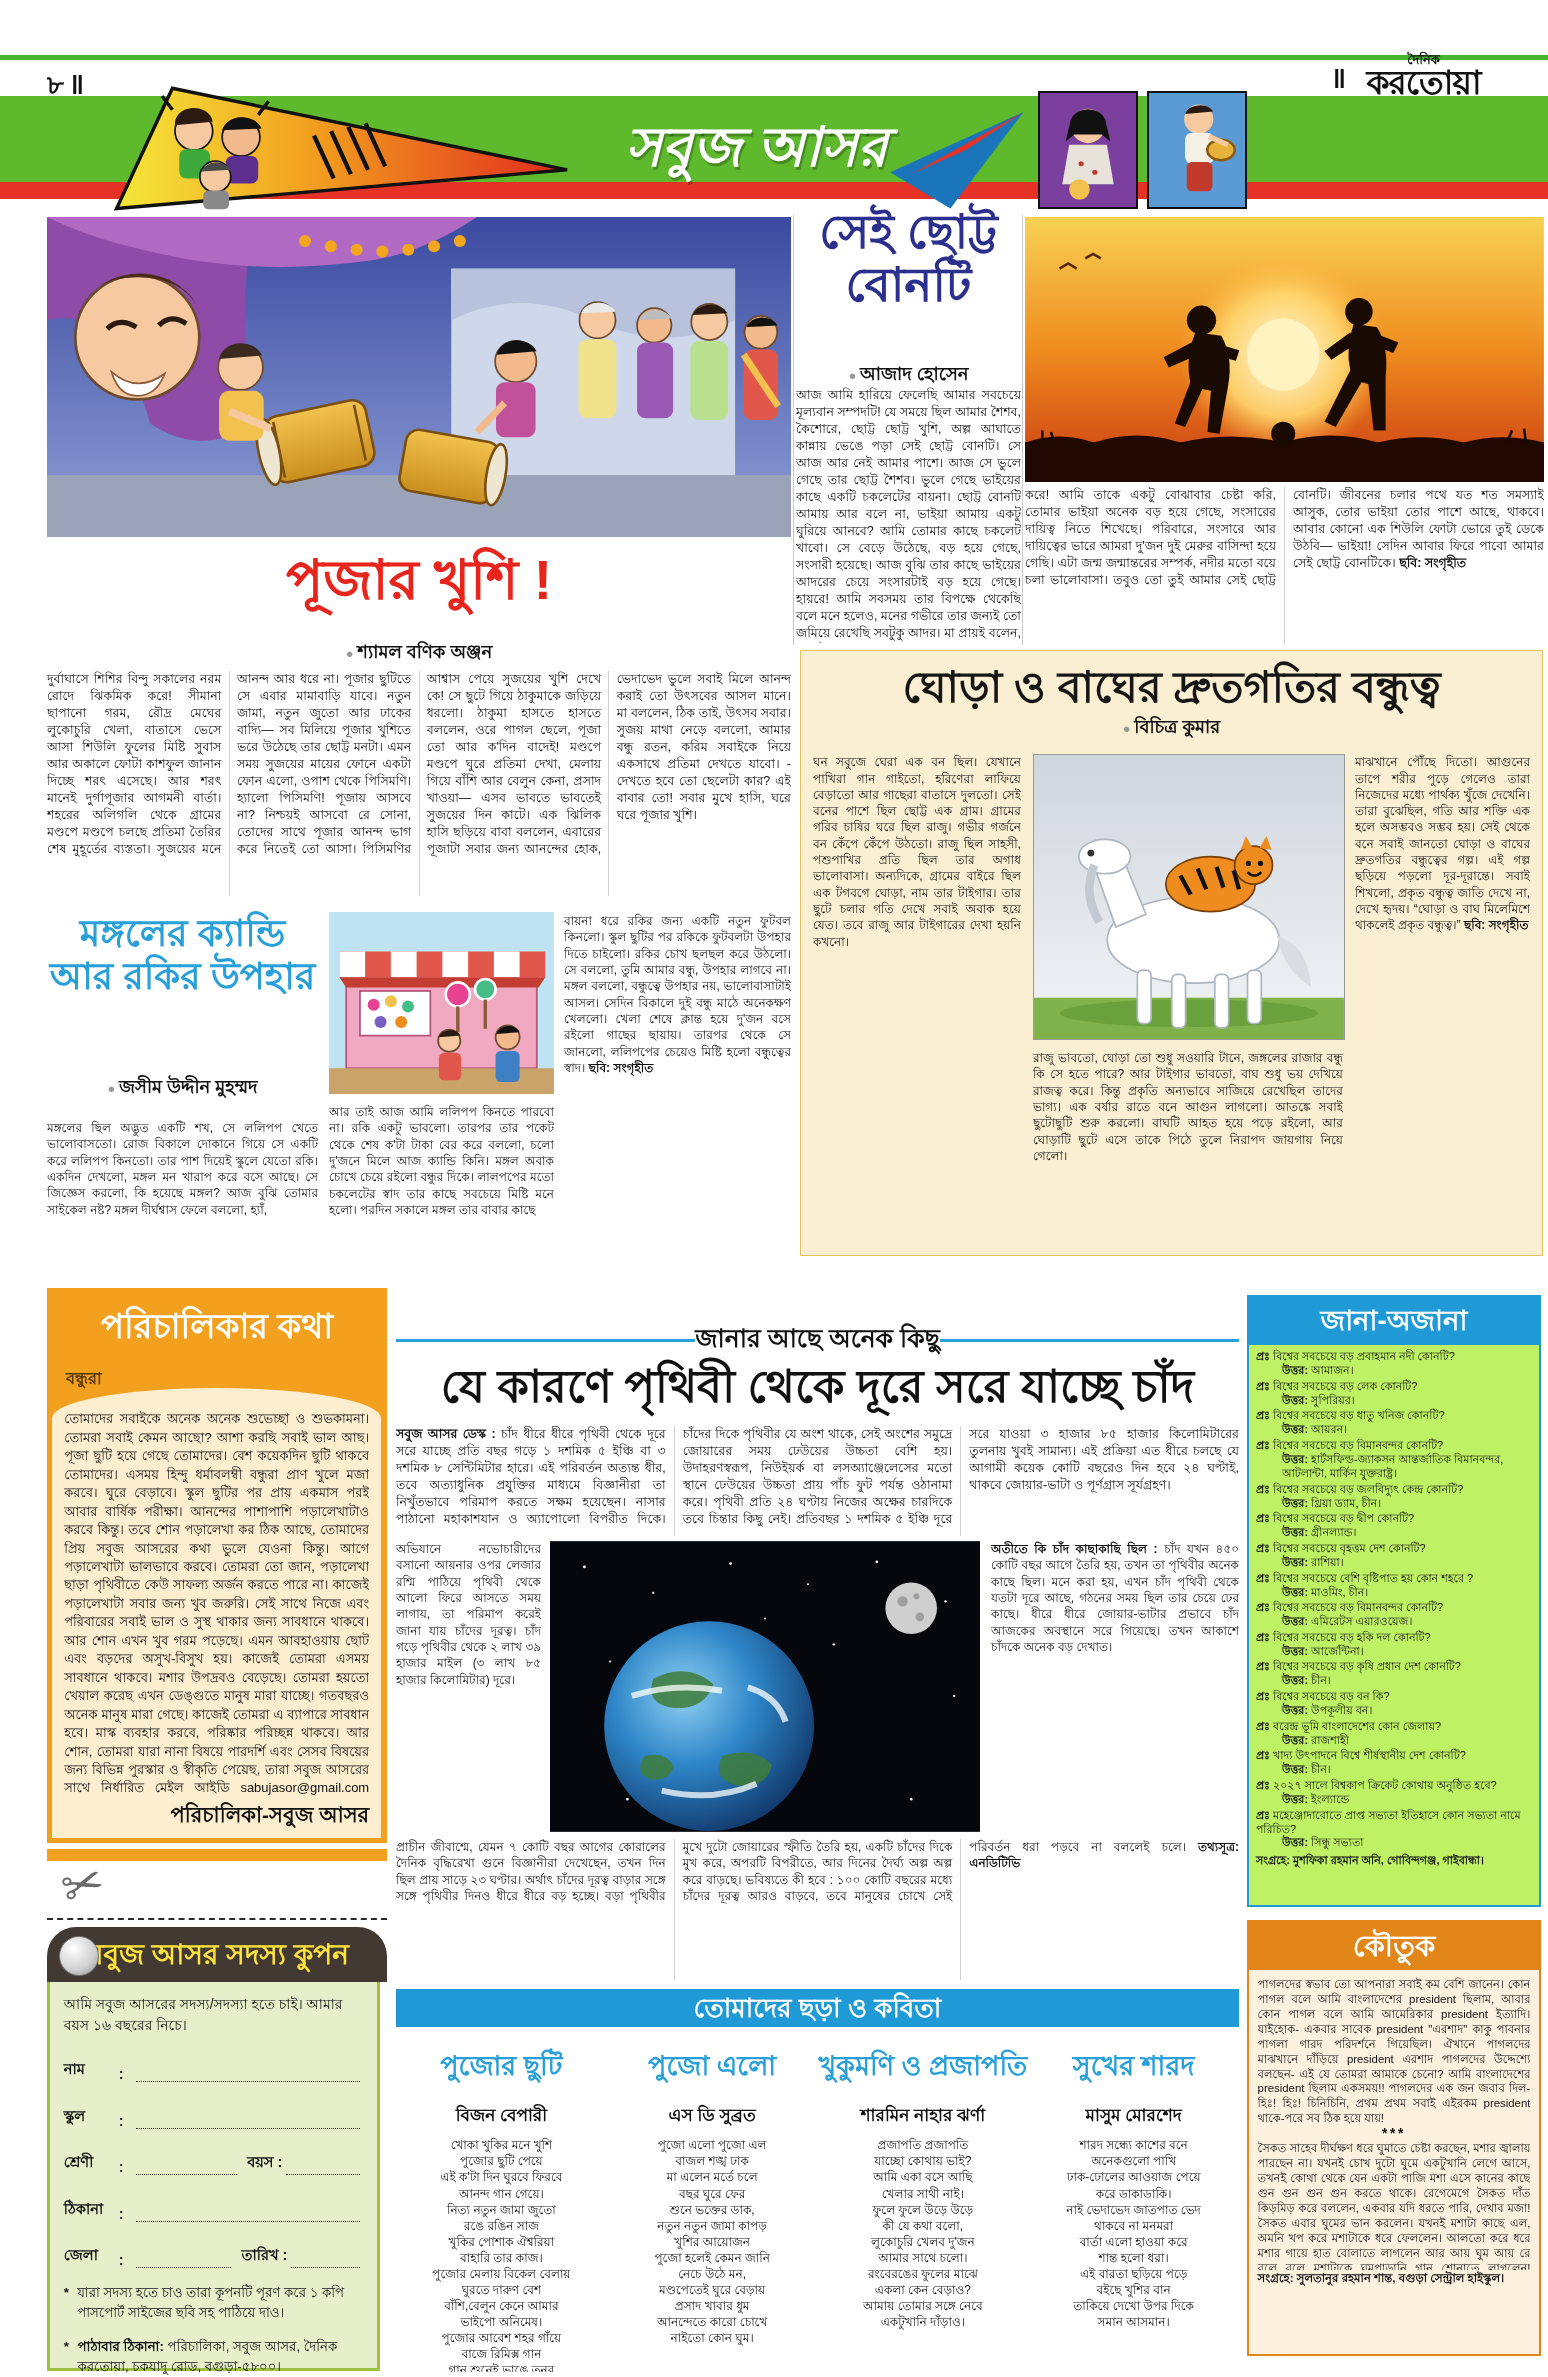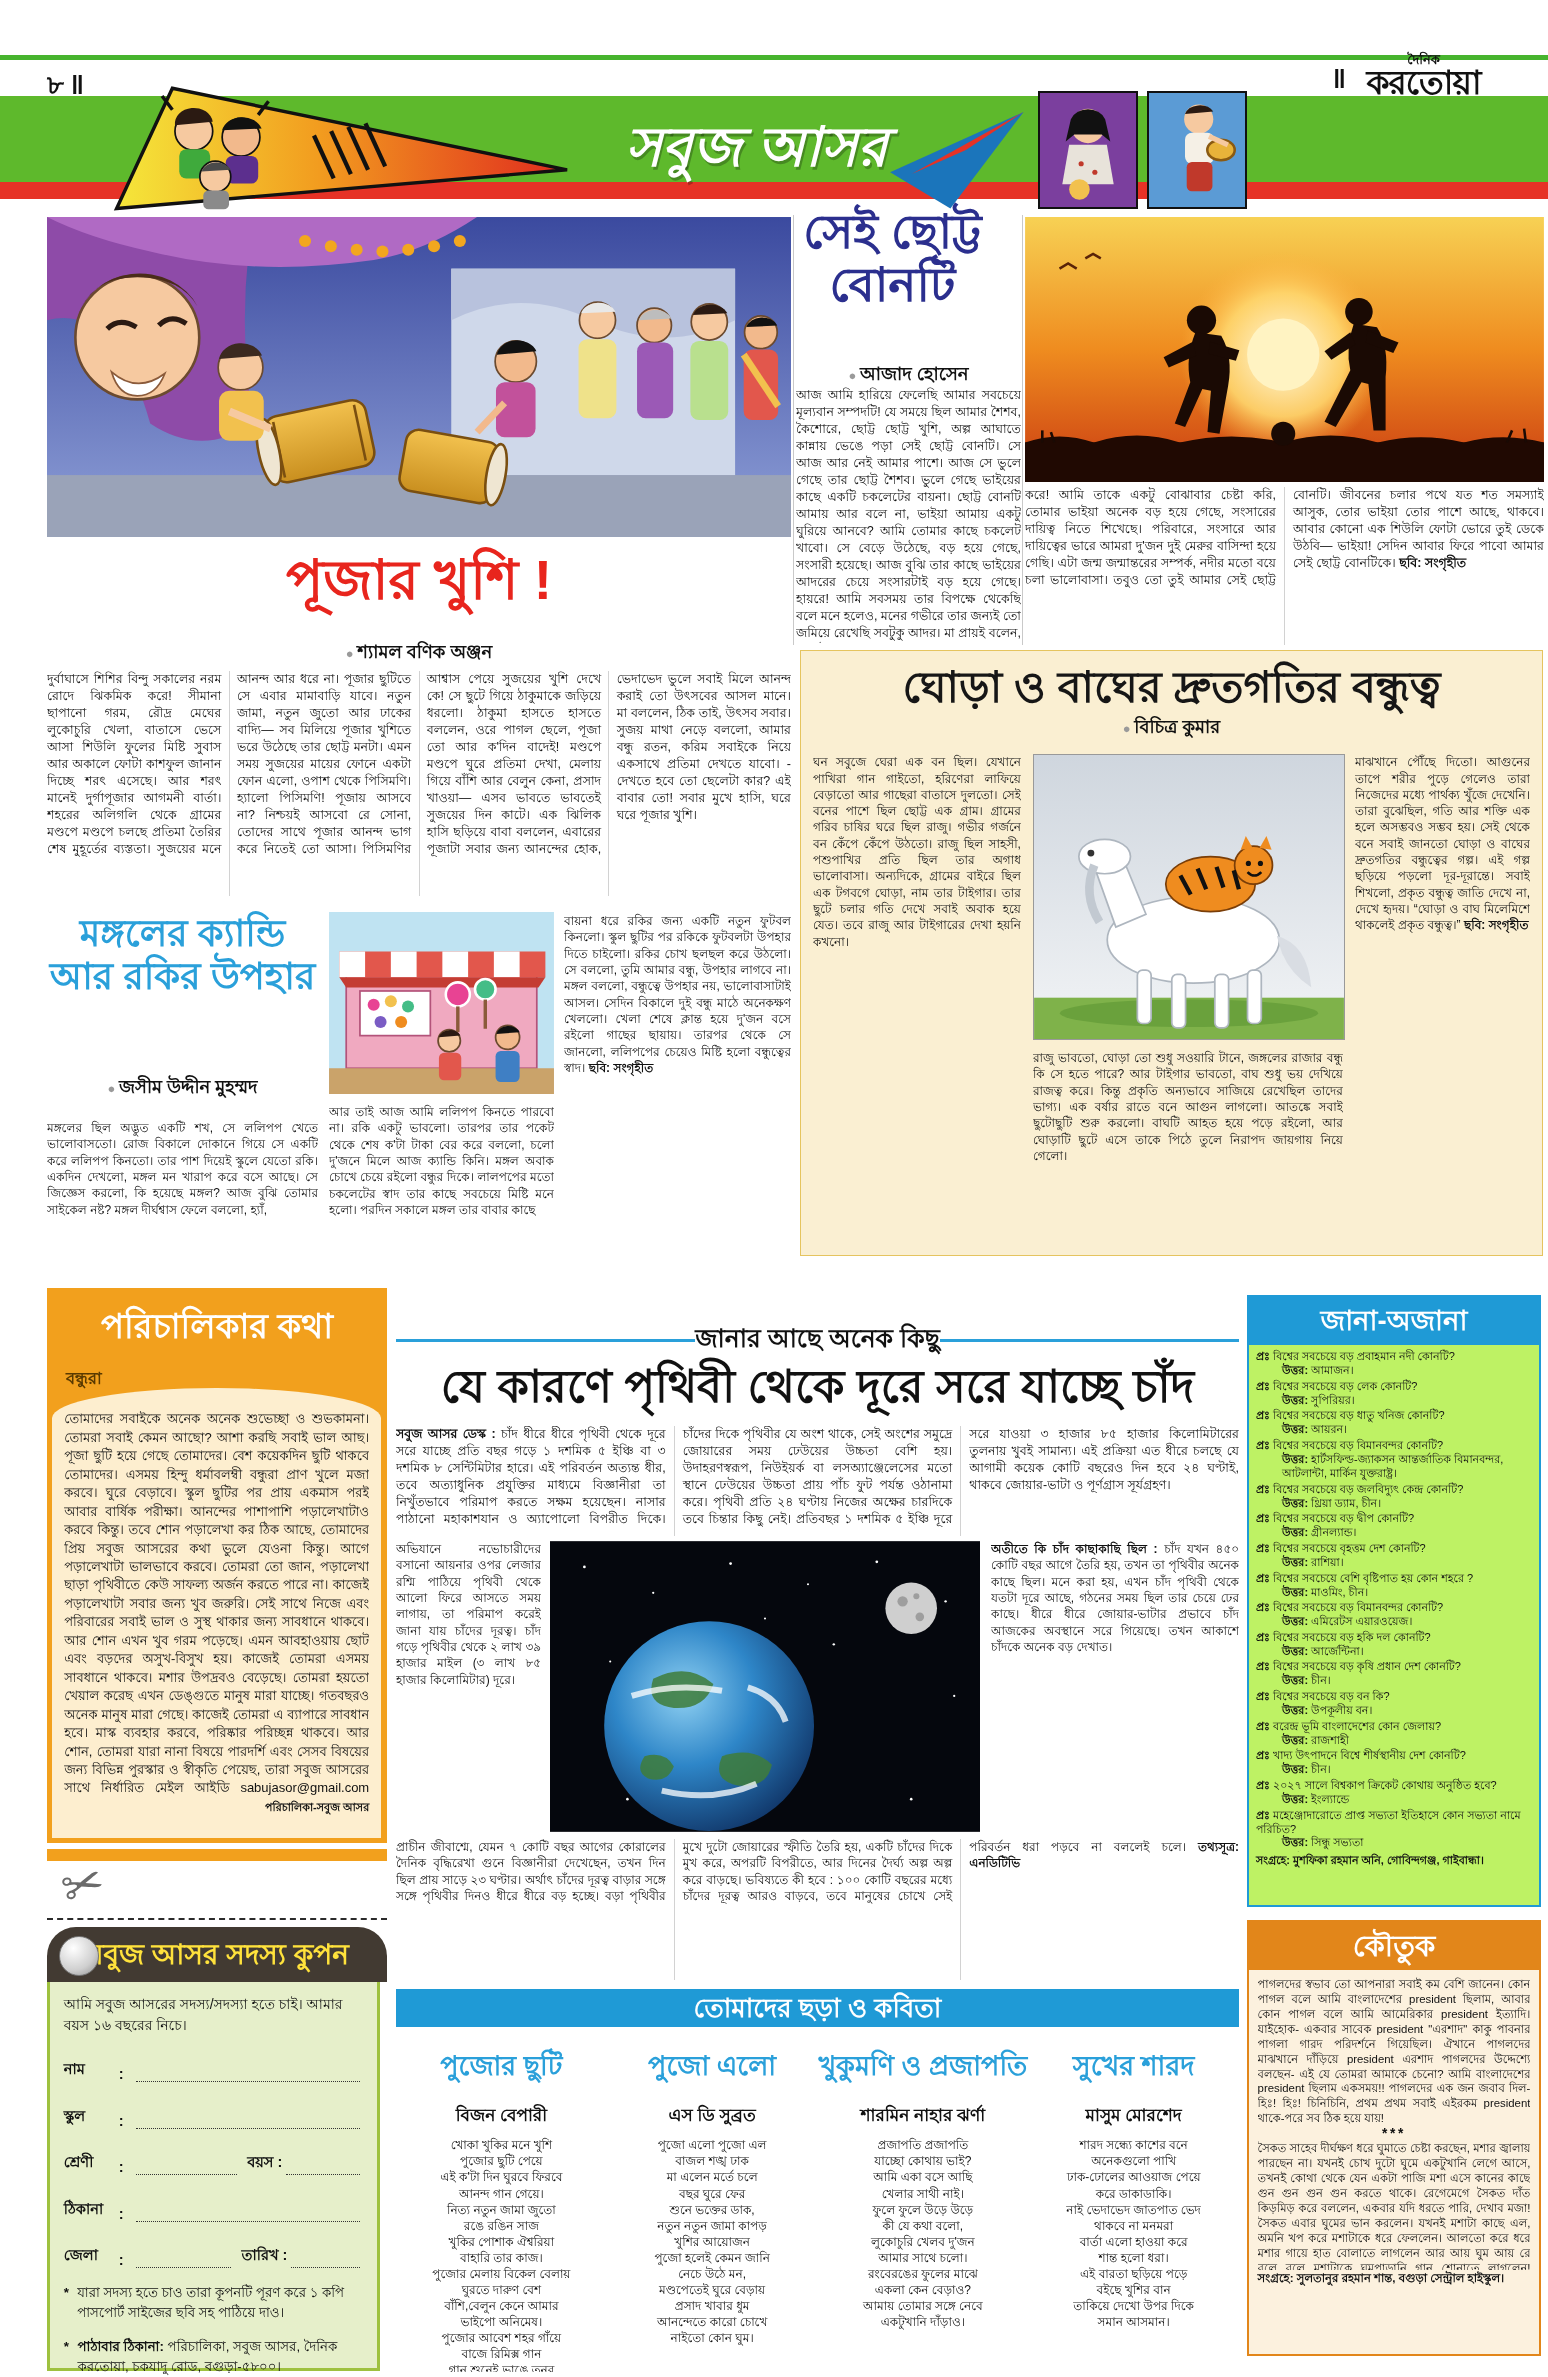--- a/index.html
+++ b/index.html
@@ -44,21 +44,21 @@
   .ql,.al{font-weight:bold;}
   .jana-credit{font-size:11px;font-weight:bold;margin-top:0;}
   .kout-box{background:#fcf1de;border:2.6px solid #e2861a;}
   .kout-head{background:#e2861a;color:#fff;font-size:29px;font-weight:bold;text-align:center;line-height:48px;}
   .kout-box .bodytxt{font-size:11.4px;line-height:1.31;}
   .kdiv{text-align:center;font-weight:bold;letter-spacing:2.6px;}
   .dir-box{background:#f2a01d;}
   .dir-title{color:#fff;font-size:34px;font-weight:bold;text-align:center;}
   .dir-salut{color:#5a3a00;font-size:16.3px;font-weight:bold;}
   .dir-body{background:#fdeecf;border-radius:100% 100% 0 0/60px 60px 0 0;}
-  .dir-sign{font-weight:bold;text-align:right;font-size:11px;}
+  .dir-sign{font-weight:bold;text-align:right;font-size:21px;}
   
   .orange-bar{background:#f2a01d;}
   .dashline{border-top:2.6px dashed #2b2b2b;}
   .scissors{font-size:50px;color:#6b6b6b;transform:rotate(-18deg);}
   .coupon-head{background:#423a32;border-radius:29px 29px 0 0;color:#ffe23c;
                font-size:28px;font-weight:bold;text-align:center;line-height:55px;}
   .coupon-badge{width:38px;height:38px;border-radius:50%;
                 background:radial-gradient(circle at 35% 30%,#fff,#cfcfcf 60%,#8e8e8e);border:1.7px solid #777;}
   .coupon-body{background:#e6efca;border:3.4px solid #9ec13f;border-top:none;}
   .coupon-body .intro{font-size:14px;line-height:1.5;}
@@ -221,21 +221,21 @@
         <path d="M813,128 a19,15 0 0 1 36,-2" fill="#111"></path>
       <rect x="810" y="154" width="40" height="82" rx="10" fill="#e2574c"></rect>
       <path d="M810,160 l40,60" stroke="#f2c14e" stroke-width="8"></path>
     </g>
   </svg>
 
   <div class="abs hl-red" style="left:47px;top:552px;width:744px;">পূজার খুশি !</div>
   <div class="abs byline" style="left:47px;top:638px;width:744px;">শ্যামল বণিক অঞ্জন</div>
   <div class="abs bodytxt just" style="left:47px;top:671px;width:744px;height:225px;column-count:4;column-gap:15.5px;column-rule:0.9px solid #d2d2d2;">দুর্বাঘাসে শিশির বিন্দু সকালের নরম রোদে ঝিকমিক করে! সীমানা ছাপানো গরম, রৌদ্র মেঘের লুকোচুরি খেলা, বাতাসে ভেসে আসা শিউলি ফুলের মিষ্টি সুবাস আর অকালে ফোটা কাশফুল জানান দিচ্ছে শরৎ এসেছে। আর শরৎ মানেই দুর্গাপূজার আগমনী বার্তা। শহরের অলিগলি থেকে গ্রামের মণ্ডপে মণ্ডপে চলছে প্রতিমা তৈরির শেষ মুহূর্তের ব্যস্ততা। সুজয়ের মনে আনন্দ আর ধরে না। পূজার ছুটিতে সে এবার মামাবাড়ি যাবে। নতুন জামা, নতুন জুতো আর ঢাকের বাদ্যি— সব মিলিয়ে পূজার খুশিতে ভরে উঠেছে তার ছোট্ট মনটা। এমন সময় সুজয়ের মায়ের ফোনে একটা ফোন এলো, ওপাশ থেকে পিসিমণি। হ্যালো পিসিমণি! পূজায় আসবে না? নিশ্চয়ই আসবো রে সোনা, তোদের সাথে পূজার আনন্দ ভাগ করে নিতেই তো আসা। পিসিমণির আশ্বাস পেয়ে সুজয়ের খুশি দেখে কে! সে ছুটে গিয়ে ঠাকুমাকে জড়িয়ে ধরলো। ঠাকুমা হাসতে হাসতে বললেন, ওরে পাগল ছেলে, পূজা তো আর ক'দিন বাদেই! মণ্ডপে মণ্ডপে ঘুরে প্রতিমা দেখা, মেলায় গিয়ে বাঁশি আর বেলুন কেনা, প্রসাদ খাওয়া— এসব ভাবতে ভাবতেই সুজয়ের দিন কাটে। এক ঝিলিক হাসি ছড়িয়ে বাবা বললেন, এবারের পূজাটা সবার জন্য আনন্দের হোক, ভেদাভেদ ভুলে সবাই মিলে আনন্দ করাই তো উৎসবের আসল মানে। মা বললেন, ঠিক তাই, উৎসব সবার। সুজয় মাথা নেড়ে বললো, আমার বন্ধু রতন, করিম সবাইকে নিয়ে একসাথে প্রতিমা দেখতে যাবো। - দেখতে হবে তো ছেলেটা কার? এই বাবার তো! সবার মুখে হাসি, ঘরে ঘরে পূজার খুশি।</div>
 
-  <div class="abs hl-indigo" style="left:780px;top:206px;width:225px;">সেই ছোট্ট বোনটি</div>
+  <div class="abs hl-indigo" style="left:796px;top:206px;width:225px;">সেই ছোট্ট বোনটি</div>
   <div class="abs byline" style="left:796px;top:360px;width:225px;">আজাদ হোসেন</div>
   <div class="abs bodytxt just" style="left:796px;top:387px;width:225px;height:256px;">আজ আমি হারিয়ে ফেলেছি আমার সবচেয়ে মূল্যবান সম্পদটি! যে সময়ে ছিল আমার শৈশব, কৈশোরে, ছোট্ট ছোট্ট খুশি, অল্প আঘাতে কান্নায় ভেঙে পড়া সেই ছোট্ট বোনটি। সে আজ আর নেই আমার পাশে। আজ সে ভুলে গেছে তার ছোট্ট শৈশব। ভুলে গেছে ভাইয়ের কাছে একটি চকলেটের বায়না। ছোট্ট বোনটি আমায় আর বলে না, ভাইয়া আমায় একটু ঘুরিয়ে আনবে? আমি তোমার কাছে চকলেট খাবো। সে বেড়ে উঠেছে, বড় হয়ে গেছে, সংসারী হয়েছে। আজ বুঝি তার কাছে ভাইয়ের আদরের চেয়ে সংসারটাই বড় হয়ে গেছে। হায়রে! আমি সবসময় তার বিপক্ষে থেকেছি বলে মনে হলেও, মনের গভীরে তার জন্যই তো জমিয়ে রেখেছি সবটুকু আদর। মা প্রায়ই বলেন, বোনটা তোর কথা খুব বলে রে। শুনে বুকের ভেতরটা মোচড় দিয়ে ওঠে। সেই ছোট্ট বোনটি আজ অন্য বাড়ির ঘরণী।</div>
 
   <svg class="abs" style="left:1025px;top:217px;" width="519" height="265" viewBox="0 0 603 308">
     <defs>
       <linearGradient id="sky" x1="0" y1="0" x2="0" y2="1">
         <stop offset="0" stop-color="#f7d154"></stop>
           <stop offset=".5" stop-color="#ef8c1f"></stop>
           <stop offset="1" stop-color="#c93a12"></stop>
       </linearGradient>

